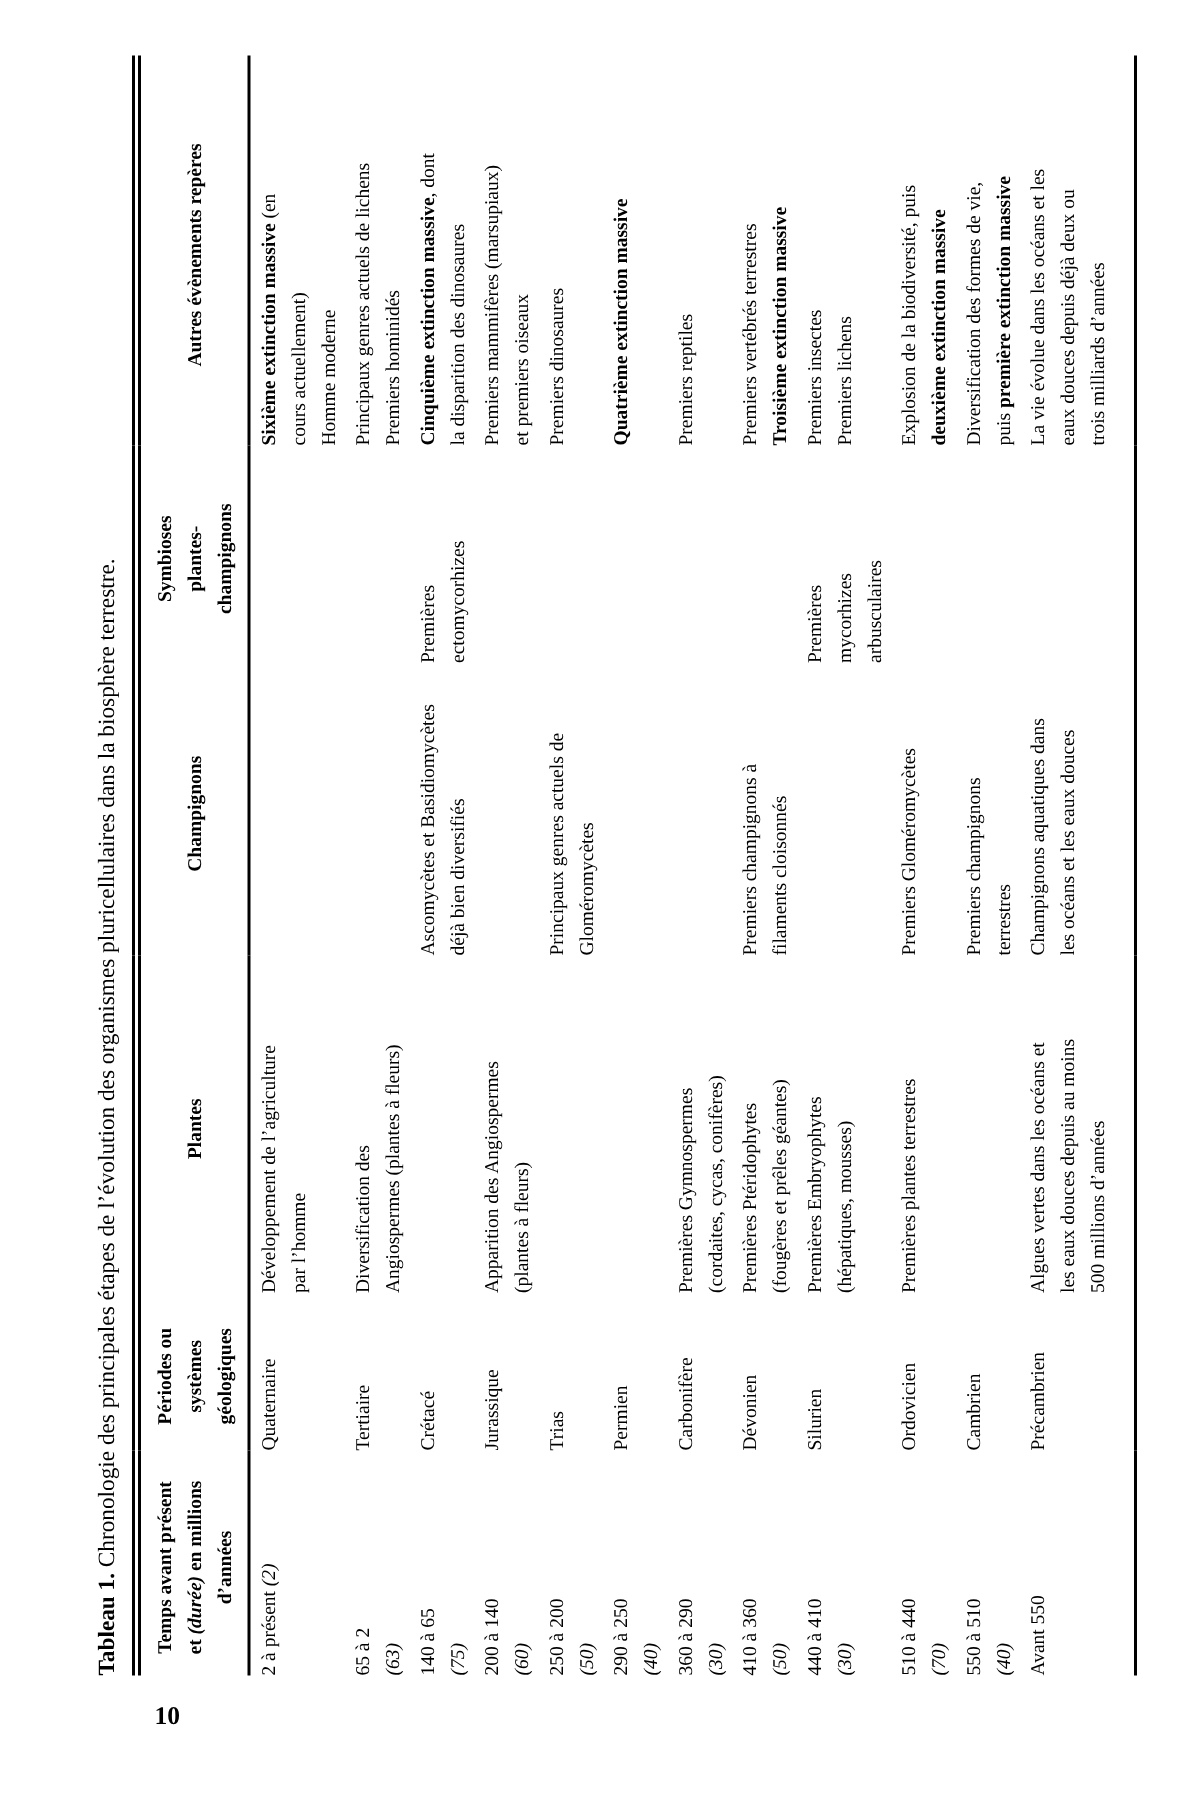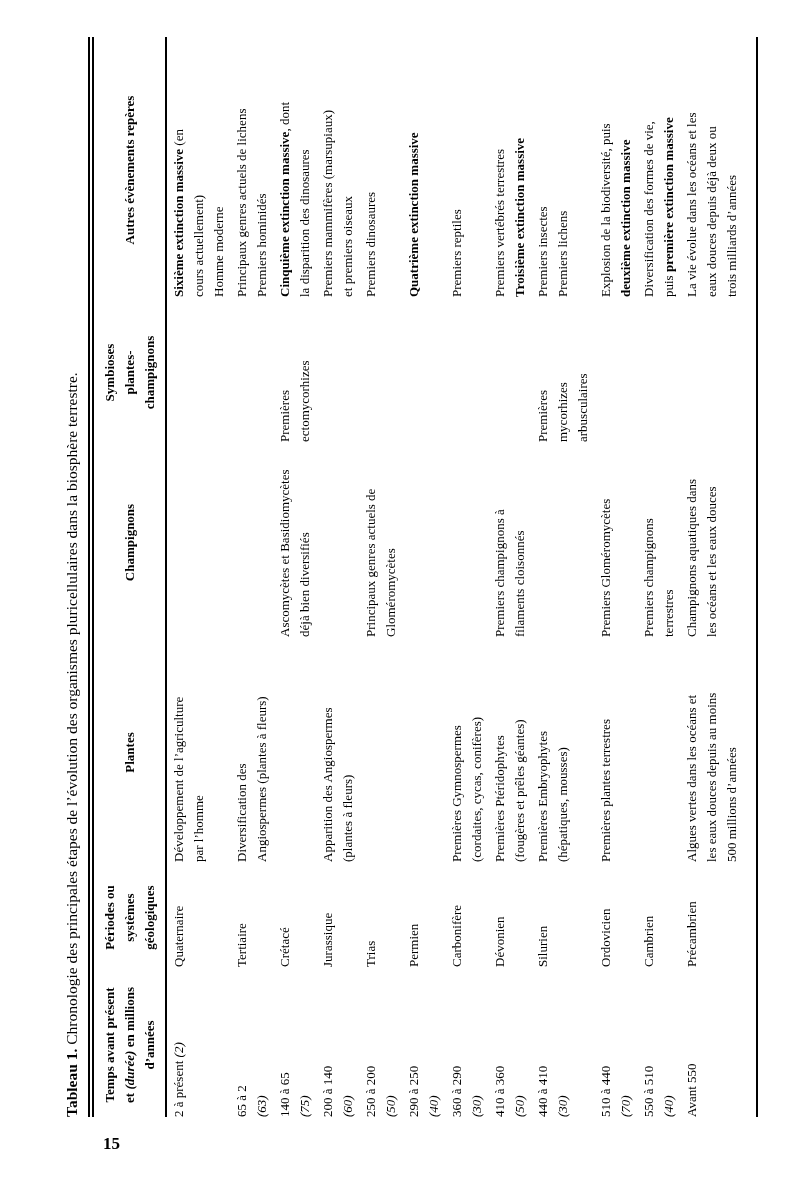--- a/index.html
+++ b/index.html
@@ -322,15 +322,15 @@
               <div class="line"><span>La vie évolue dans les océans et les</span></div>
               <div class="line"><span>eaux douces depuis déjà deux ou</span></div>
               <div class="line"><span>trois milliards d’années</span></div>
             </td>
           </tr>
         </tbody>
     </table>
 
   </div>
 
-  <div class="page-number">15</div>
+  <div class="page-number">10</div>
 
 </div>
 
 </body></html>

